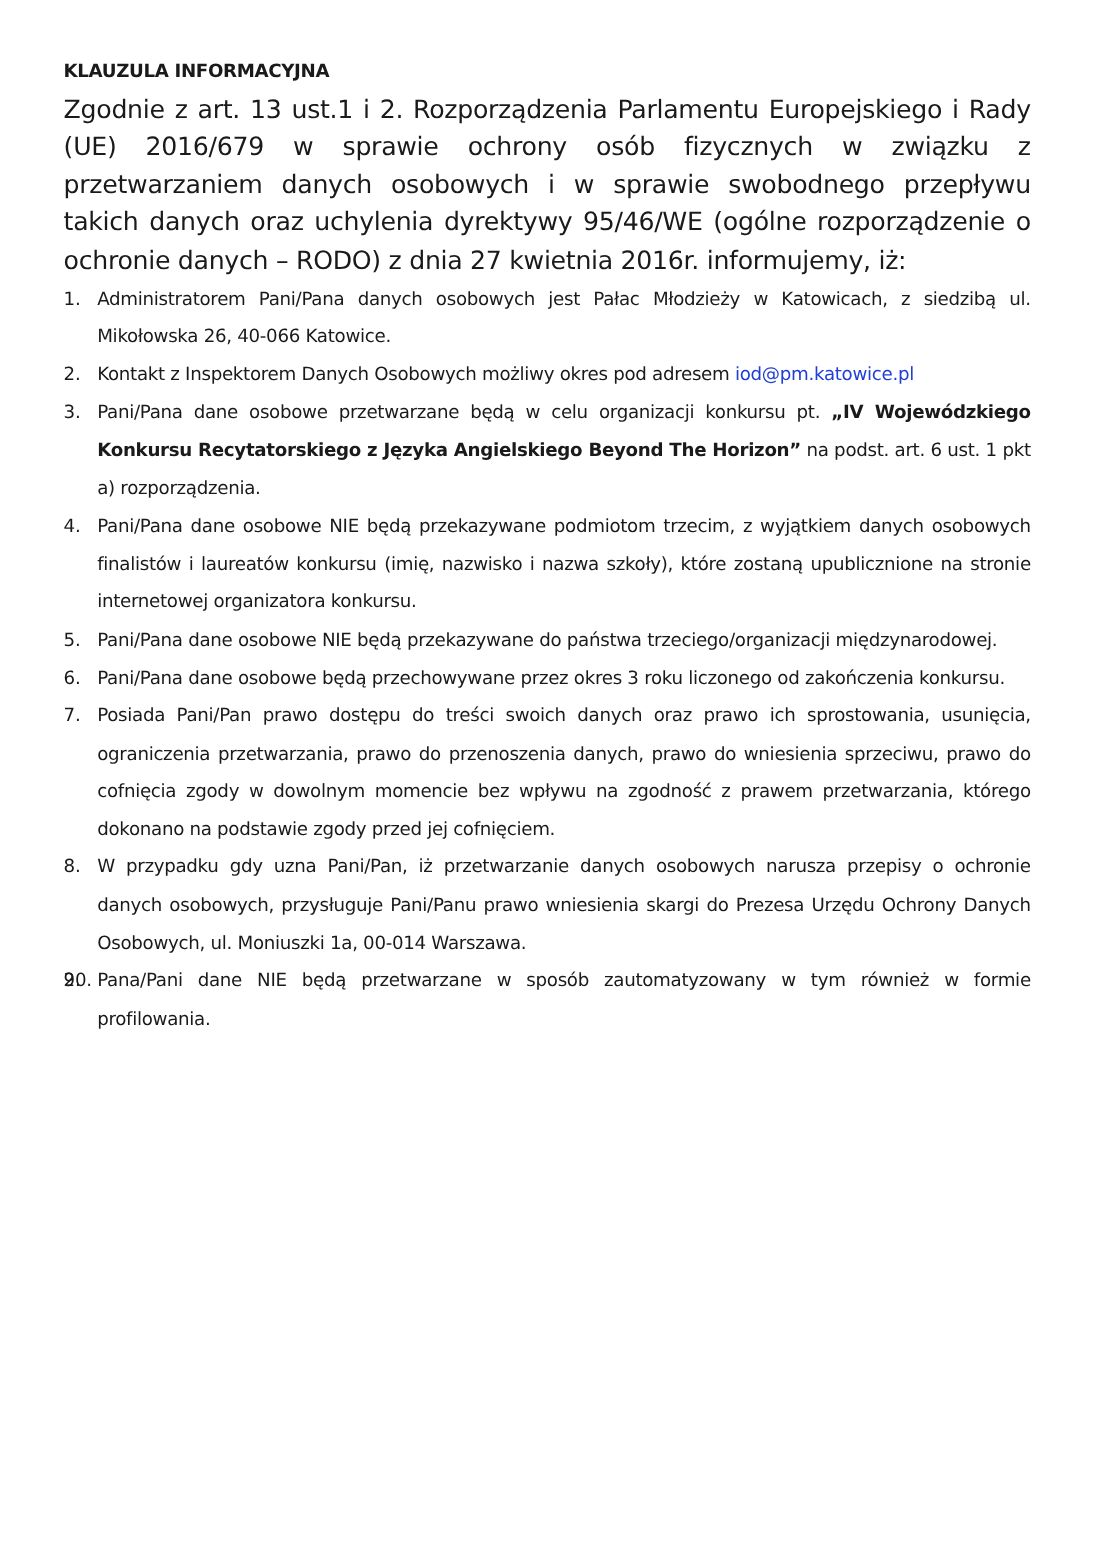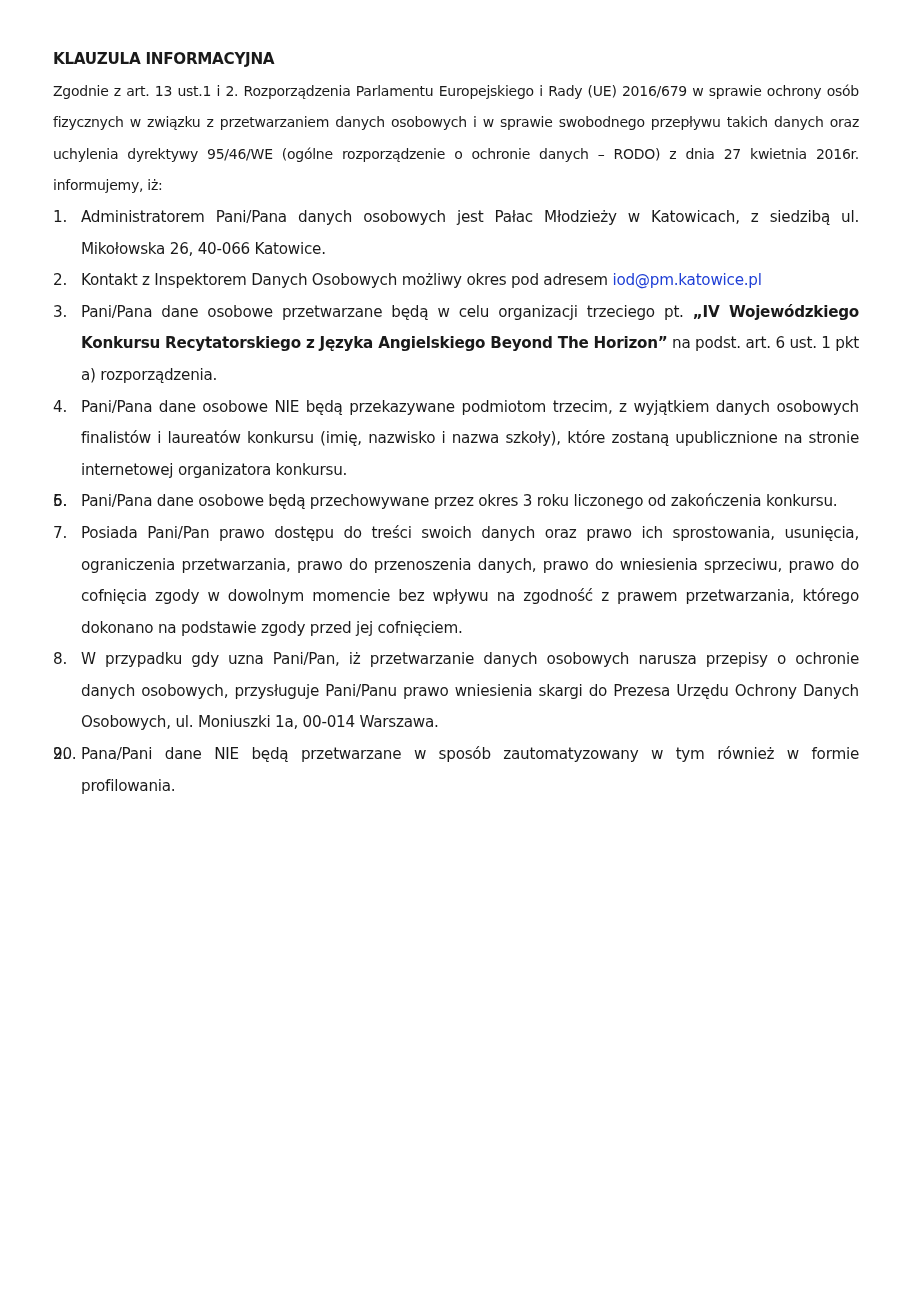--- a/index.html
+++ b/index.html
@@ -22,21 +22,21 @@
       padding: 44px 53px 0 53px;
     }
     .title {
       font-weight: bold;
       font-size: 15.2px;
       line-height: 31.6px;
       margin: 0;
       letter-spacing: -0.3px;
     }
     .intro {
-      font-size: 14px;
+      font-size: 21px;
       line-height: 31.6px;
       margin: 0;
       text-align: justify;
       letter-spacing: -0.25px;
     }
     .list {
       list-style: none;
       margin: 0;
       padding: 0;
     }
@@ -71,28 +71,29 @@
     <li class="list-item">
       <span class="list-num">1.</span>
       <span>Administratorem Pani/Pana danych osobowych jest Pałac Młodzieży w Katowicach, z siedzibą ul. Mikołowska 26, 40-066 Katowice.</span>
     </li>
     <li class="list-item">
       <span class="list-num">2.</span>
       <span>Kontakt z Inspektorem Danych Osobowych możliwy okres pod adresem </span><a class="link" style="color: rgb(31, 63, 214);">iod@pm.katowice.pl</a>
     </li>
     <li class="list-item">
       <span class="list-num">3.</span>
-      <span>Pani/Pana dane osobowe przetwarzane będą w celu organizacji trzeciego pt. </span><span class="bold">„IV Wojewódzkiego Konkursu Recytatorskiego z Języka Angielskiego Beyond The Horizon”</span><span> na podst. art. 6 ust. 1 pkt a) rozporządzenia.</span>
+      <span>Pani/Pana dane osobowe przetwarzane będą w celu organizacji konkursu pt. </span><span class="bold">„IV Wojewódzkiego Konkursu Recytatorskiego z Języka Angielskiego Beyond The Horizon”</span><span> na podst. art. 6 ust. 1 pkt a) rozporządzenia.</span>
     </li>
     <li class="list-item">
       <span class="list-num">4.</span>
       <span>Pani/Pana dane osobowe NIE będą przekazywane podmiotom trzecim, z wyjątkiem danych osobowych finalistów i laureatów konkursu (imię, nazwisko i nazwa szkoły), które zostaną upublicznione na stronie internetowej organizatora konkursu.</span>
     </li>
     <li class="list-item">
       <span class="list-num">5.</span>
+      <span>Pani/Pana dane osobowe NIE będą przekazywane do państwa trzeciego/organizacji międzynarodowej.</span>
     </li>
     <li class="list-item">
       <span class="list-num">6.</span>
       <span>Pani/Pana dane osobowe będą przechowywane przez okres 3 roku liczonego od zakończenia konkursu.</span>
     </li>
     <li class="list-item">
       <span class="list-num">7.</span>
       <span>Posiada Pani/Pan prawo dostępu do treści swoich danych oraz prawo ich sprostowania, usunięcia, ograniczenia przetwarzania, prawo do przenoszenia danych, prawo do wniesienia sprzeciwu, prawo do cofnięcia zgody w dowolnym momencie bez wpływu na zgodność z prawem przetwarzania, którego dokonano na podstawie zgody przed jej cofnięciem.</span>
     </li>
     <li class="list-item">

